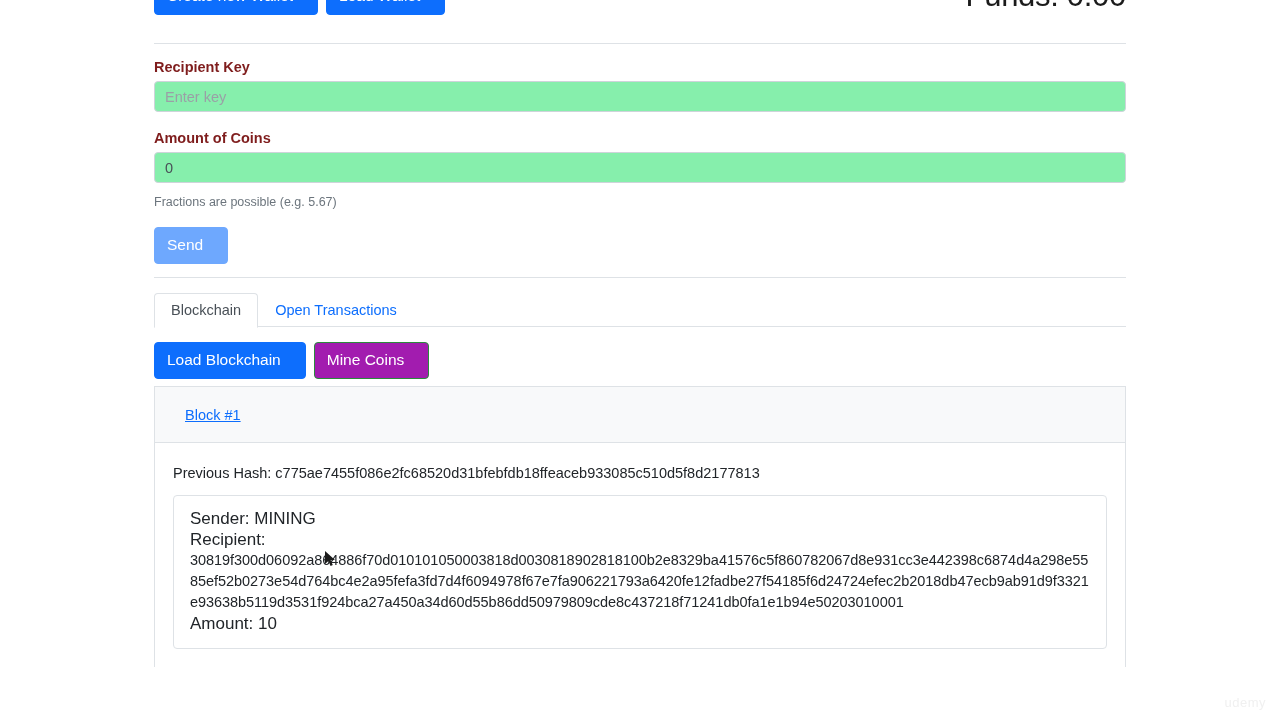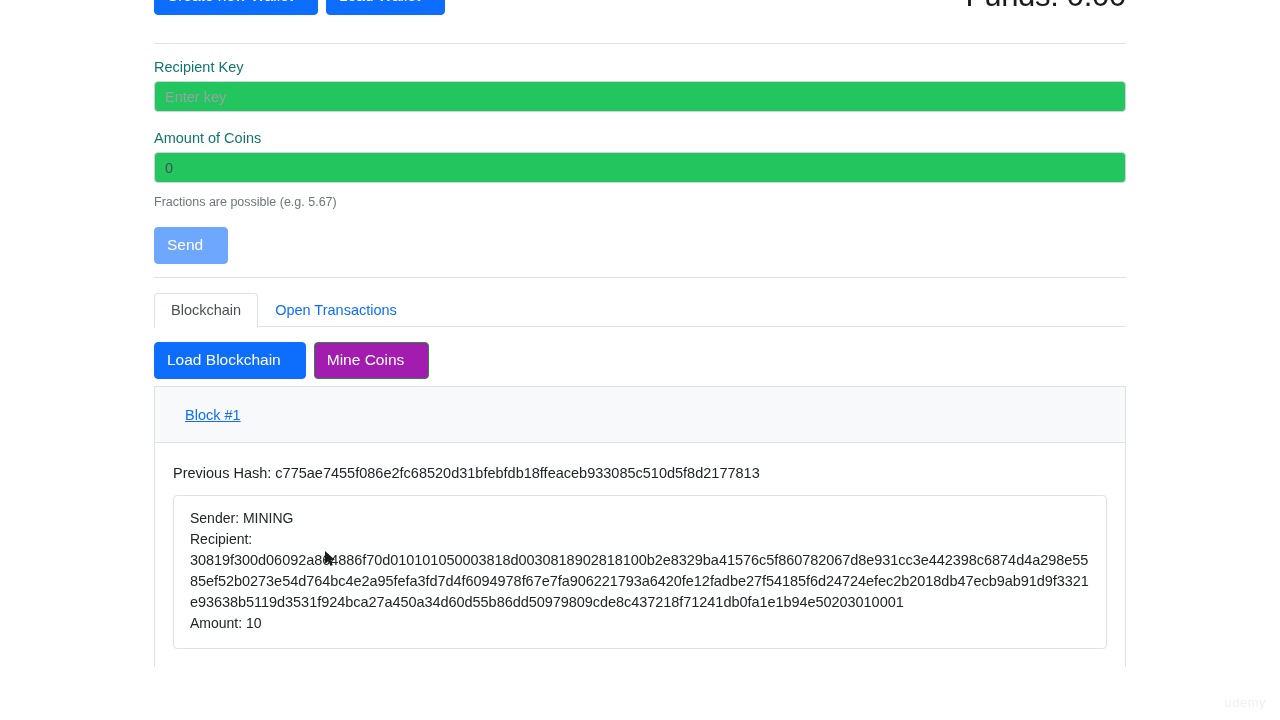--- a/index.html
+++ b/index.html
@@ -86,33 +86,34 @@
   
   .form {
     position: absolute;
     left: 154px;
     top: 59px;
     width: 972px;
   }
   .form-label {
     display: block;
     font-size: 14.5px;
-    color: #0f766e;
+    color: #7f1d1d;
     margin: 0 0 6px 0;
+    font-weight: bold;
   }
   .form-control {
     box-sizing: border-box;
     display: block;
     width: 972px;
     height: 31px;
     padding: 4px 10px;
     font-family: "Liberation Sans", sans-serif;
     font-size: 14.5px;
     color: #495057;
-    background: #22c55e;
+    background: #86efac;
     border: 1px solid #ced4da;
     border-radius: 4px;
     outline: none;
   }
   .form-control::placeholder {
     color: #9aa0a6;
   }
   .form-group-2 {
     margin-top: 18px;
   }
@@ -216,21 +217,21 @@
     word-break: break-all;
   }
   .tx-card {
     border: 1px solid #dee2e6;
     border-radius: 4px;
     background: #ffffff;
     padding: 12px 16px 14px 16px;
     box-sizing: border-box;
   }
   .tx-line {
-    font-size: 14px;
+    font-size: 17px;
     color: #212529;
     line-height: 21px;
     margin: 0;
   }
   .tx-key {
     font-size: 14.5px;
     color: #212529;
     line-height: 21px;
     margin: 0;
     word-break: break-all;

